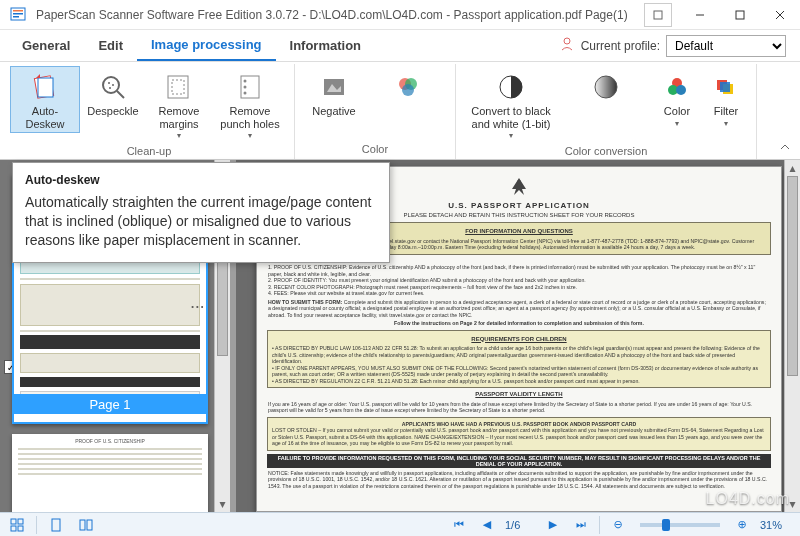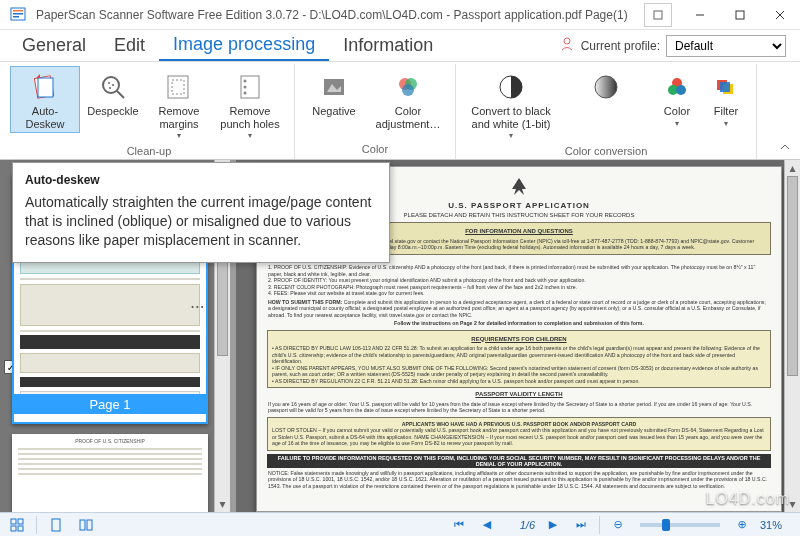--- a/index.html
+++ b/index.html
@@ -44,23 +44,24 @@
     height: 32px;
     display:flex;
     align-items:stretch;
     padding: 0 8px;
     border-bottom: 1px solid #ddd;
   }
   .menubar-left { display:flex; }
   .menu-tab {
     padding: 0 14px;
     display:flex;align-items:center;
-    font-size: 18px;
+    font-size: 13px;
     color:#444;
     cursor:pointer;
+    font-weight:bold;
   }
   .menu-tab.active {
     color:#1a75d1;
     border-bottom: 2px solid #1a75d1;
   }
   .menubar-right {
     margin-left:auto;
     display:flex;
     align-items:center;
     gap:6px;
@@ -277,21 +278,21 @@
     align-items:center;
     padding:0 6px;
     gap:8px;
     font-size:11px;
     color:#1a5b9e;
   }
   .status-btn{width:22px;height:20px;display:flex;align-items:center;justify-content:center;cursor:pointer;}
   .status-sep{width:1px;height:18px;background:#c6d4e1;}
   .statusbar .spacer{flex:1;}
   .pager-btn{width:20px;height:18px;display:flex;align-items:center;justify-content:center;color:#1a75d1;cursor:pointer;}
-  .pager-text{color:#1a5b9e;min-width:30px;text-align:right;font-style:italic;}
+  .pager-text{color:#1a5b9e;min-width:30px;text-align:left;}
   .zoom-slider{
     width:80px;height:4px;background:#bcd2e6;position:relative;margin:0 4px;
   }
   .zoom-slider .knob{position:absolute;left:22px;top:-4px;width:8px;height:12px;background:#1a75d1;border-radius:2px;}
   .zoom-text{color:#1a5b9e;min-width:34px;}
   .watermark{
     position:absolute;right:10px;bottom:28px;
     color:rgba(255,255,255,0.75);
     font-size:16px;font-weight:400;letter-spacing:1px;
     text-shadow:0 1px 2px rgba(0,0,0,0.5);
@@ -420,21 +421,20 @@
         <div class="ribbon-label">Negative</div>
       </div>
       <div class="ribbon-btn" style="width:82px">
         <div class="ribbon-icon">
           <svg width="30" height="30" viewBox="0 0 30 30">
               <circle cx="12" cy="12" r="6" fill="#e74c3c" opacity="0.7"></circle>
               <circle cx="18" cy="12" r="6" fill="#27ae60" opacity="0.7"></circle>
               <circle cx="15" cy="18" r="6" fill="#2980b9" opacity="0.7"></circle>
             </svg>
         </div>
-        <div class="ribbon-label">Color adjustment…</div>
       </div>
     </div>
     <div class="group-label">Color</div>
   </div>
 
   <div class="ribbon-group">
     <div class="group-buttons">
       <div class="ribbon-btn" style="width:98px">
         <div class="ribbon-icon">
           <svg width="30" height="30" viewBox="0 0 30 30">

